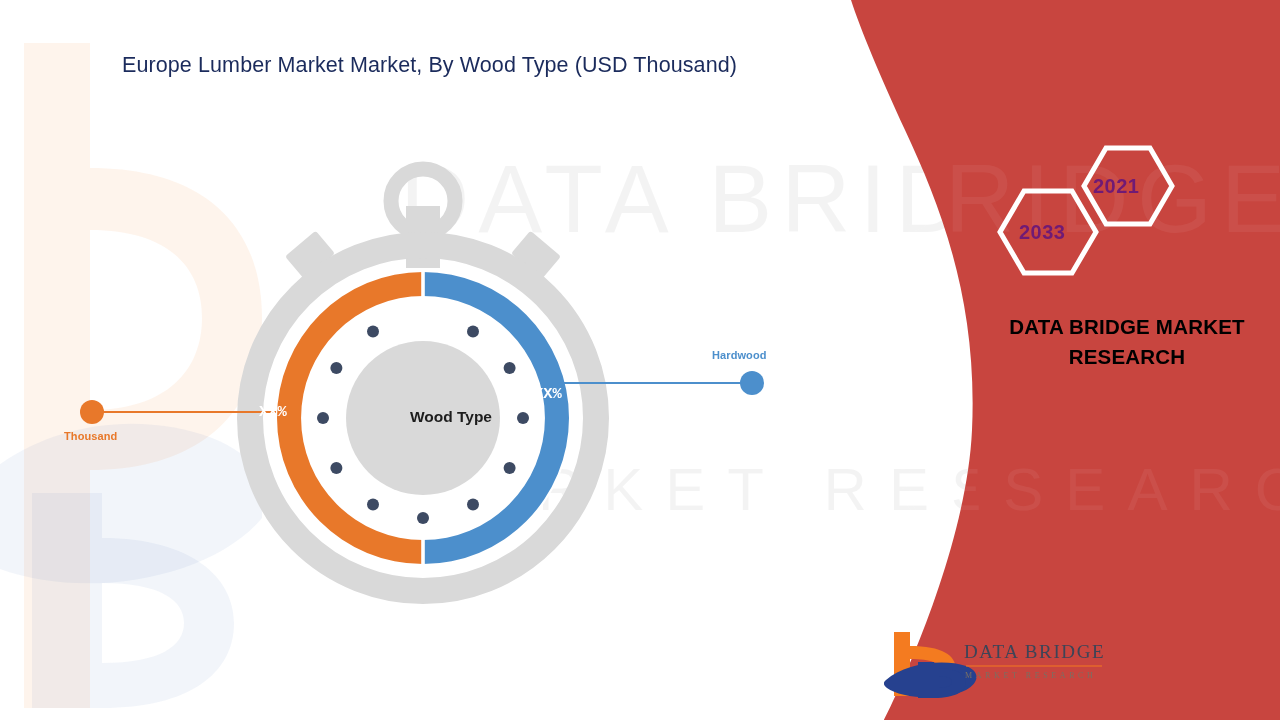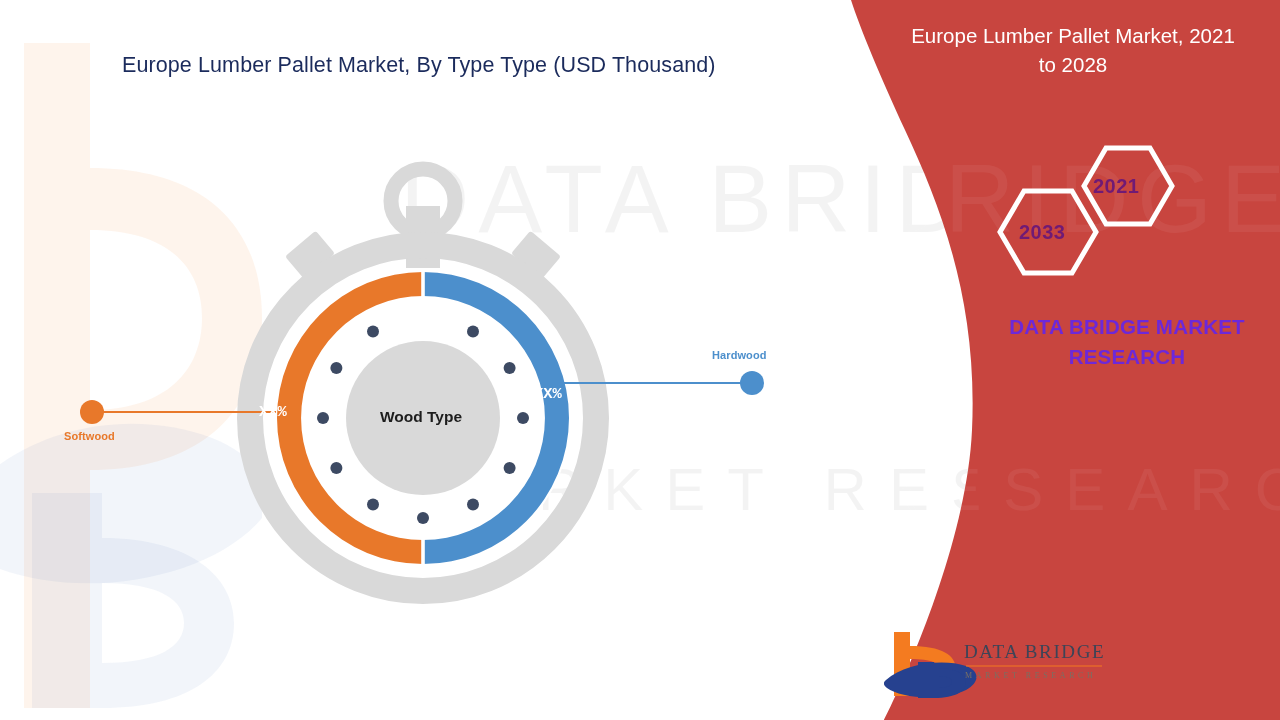--- a/index.html
+++ b/index.html
@@ -74,21 +74,21 @@
   }
   .brand-name {
     position: absolute;
     left: 986px;
     top: 312px;
     width: 282px;
     text-align: center;
     font-size: 20.5px;
     line-height: 1.45;
     font-weight: 700;
-    color: #6d28d9;
+    color: #000000;
     letter-spacing: 0.2px;
   }
   .hex-year {
     position: absolute;
     font-size: 20px;
     font-weight: 700;
     color: #701a75;
     letter-spacing: 0.5px;
   }
   #hex-2021-label { left: 1093px; top: 175px; }
@@ -129,21 +129,21 @@
     white-space: nowrap;
     font-family: Liberation Mono, monospace;
   }
   #softwood-pct { left: 259px; top: 403px; }
   #hardwood-pct { left: 534px; top: 385px; }
   .center-label {
     position: absolute;
     left: 350px;
     top: 408px;
     width: 142px;
-    text-align: center;
+    text-align: right;
     font-size: 15.5px;
     font-weight: 700;
     color: #1d1d1d;
     white-space: nowrap;
   }
 
   
   .dbmr-logo {
     position: absolute;
     left: 884px;
@@ -201,21 +201,21 @@
   <svg class="red-panel" viewBox="0 0 1280 720">
     <path d="M851 0 L1280 0 L1280 720 L884 720
              C 884 720, 966 560, 972 430
              C 978 300, 940 205, 905 130
              C 880 76, 860 28, 851 0 Z" fill="#c8453f"></path>
 
     <text x="872" y="232" font-family="Liberation Sans, sans-serif" font-size="96" font-weight="400" letter-spacing="9" fill="#ffffff" opacity="0.055">BRIDGE</text>
     <text x="876" y="510" font-family="Liberation Sans, sans-serif" font-size="60" font-weight="400" letter-spacing="22" fill="#ffffff" opacity="0.055">RESEARCH</text>
   </svg>
 
-  <div class="chart-title">Europe Lumber Pallet Market, By Type Type (USD Thousand)</div>
+  <div class="chart-title">Europe Lumber Market Market, By Wood Type (USD Thousand)</div>
 
   <svg class="watch-wrap" viewBox="0 0 390 480">
 
     <g>
       <circle cx="195" cy="53" r="32" fill="none" stroke="#d9d9d9" stroke-width="15"></circle>
       <rect x="178" y="58" width="34" height="62" fill="#d9d9d9"></rect>
     </g>
 
     <g>
       <rect x="62" y="92" width="40" height="30" rx="3" fill="#d9d9d9" transform="rotate(-40 82 107)"></rect>
@@ -256,29 +256,28 @@
 
   <svg class="red-panel" viewBox="0 0 1280 720" style="pointer-events:none;">
 
     <line x1="96" y1="412" x2="276" y2="412" stroke="#e8782a" stroke-width="2"></line>
     <circle cx="92" cy="412" r="12" fill="#e8782a"></circle>
 
     <line x1="552" y1="383" x2="748" y2="383" stroke="#4c8fcc" stroke-width="2"></line>
     <circle cx="752" cy="383" r="12" fill="#4c8fcc"></circle>
   </svg>
 
-  <div class="callout-label" id="softwood-label">Softwood</div>
+  <div class="callout-label" id="softwood-label">Thousand</div>
   <div class="pct-label" id="softwood-pct">XX%</div>
 
   <div class="callout-label" id="hardwood-label">Hardwood</div>
   <div class="pct-label" id="hardwood-pct">XX%</div>
 
   <div class="center-label">Wood Type</div>
 
-  <div class="panel-title">Europe Lumber Pallet Market, 2021 to 2028</div>
 
   <svg class="red-panel" viewBox="0 0 1280 720" style="pointer-events:none;">
 
     <polygon points="1000,232 1024,191 1072,191 1096,232 1072,273 1024,273" fill="none" stroke="#ffffff" stroke-width="5"></polygon>
 
     <polygon points="1084,186 1106,148 1150,148 1172,186 1150,224 1106,224" fill="none" stroke="#ffffff" stroke-width="5"></polygon>
   </svg>
   <div class="hex-year" id="hex-2021-label">2021</div>
   <div class="hex-year" id="hex-2028-label">2033</div>
 

